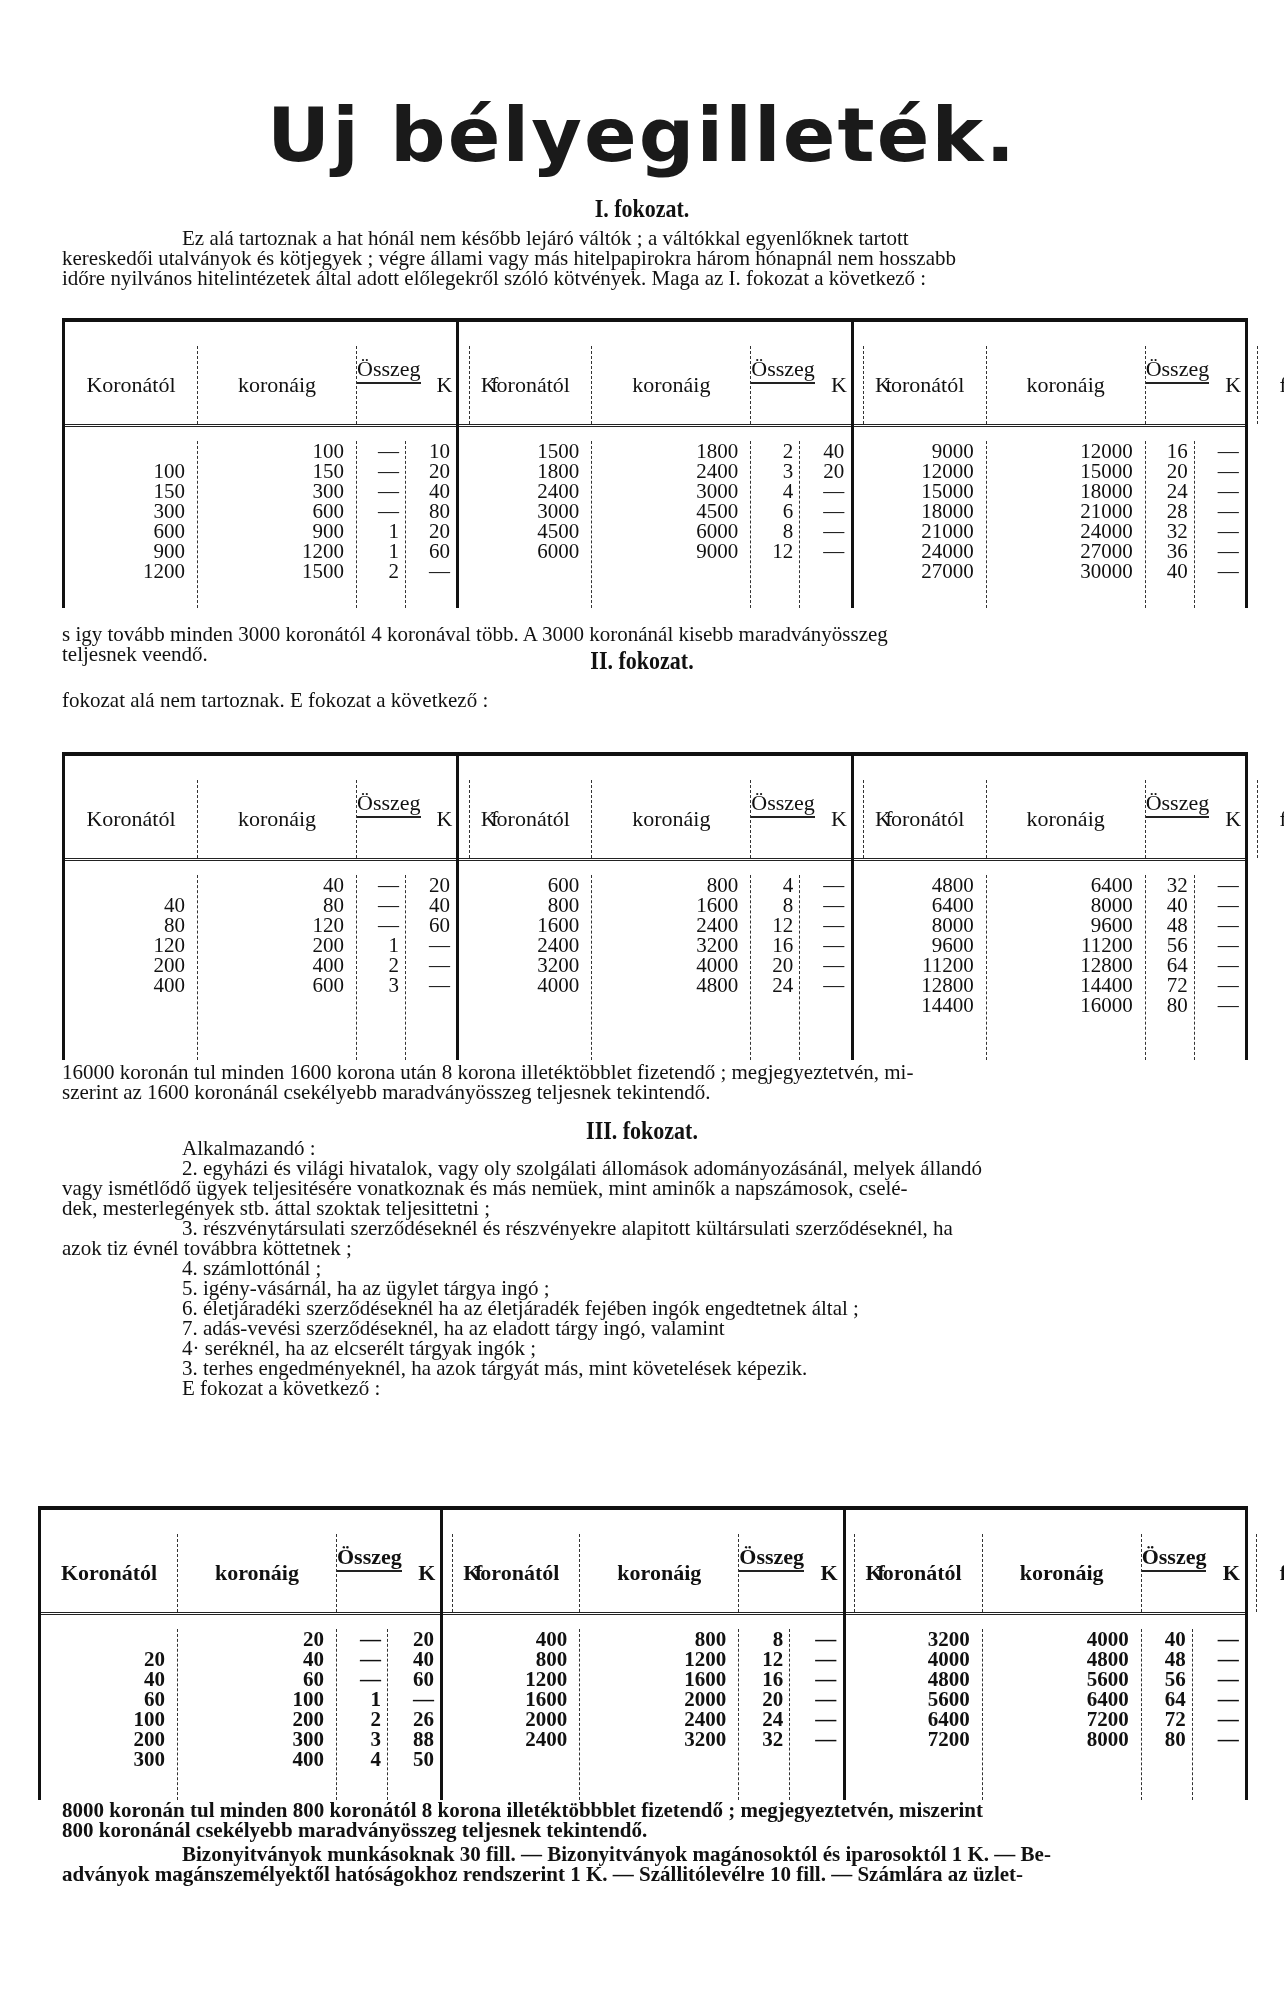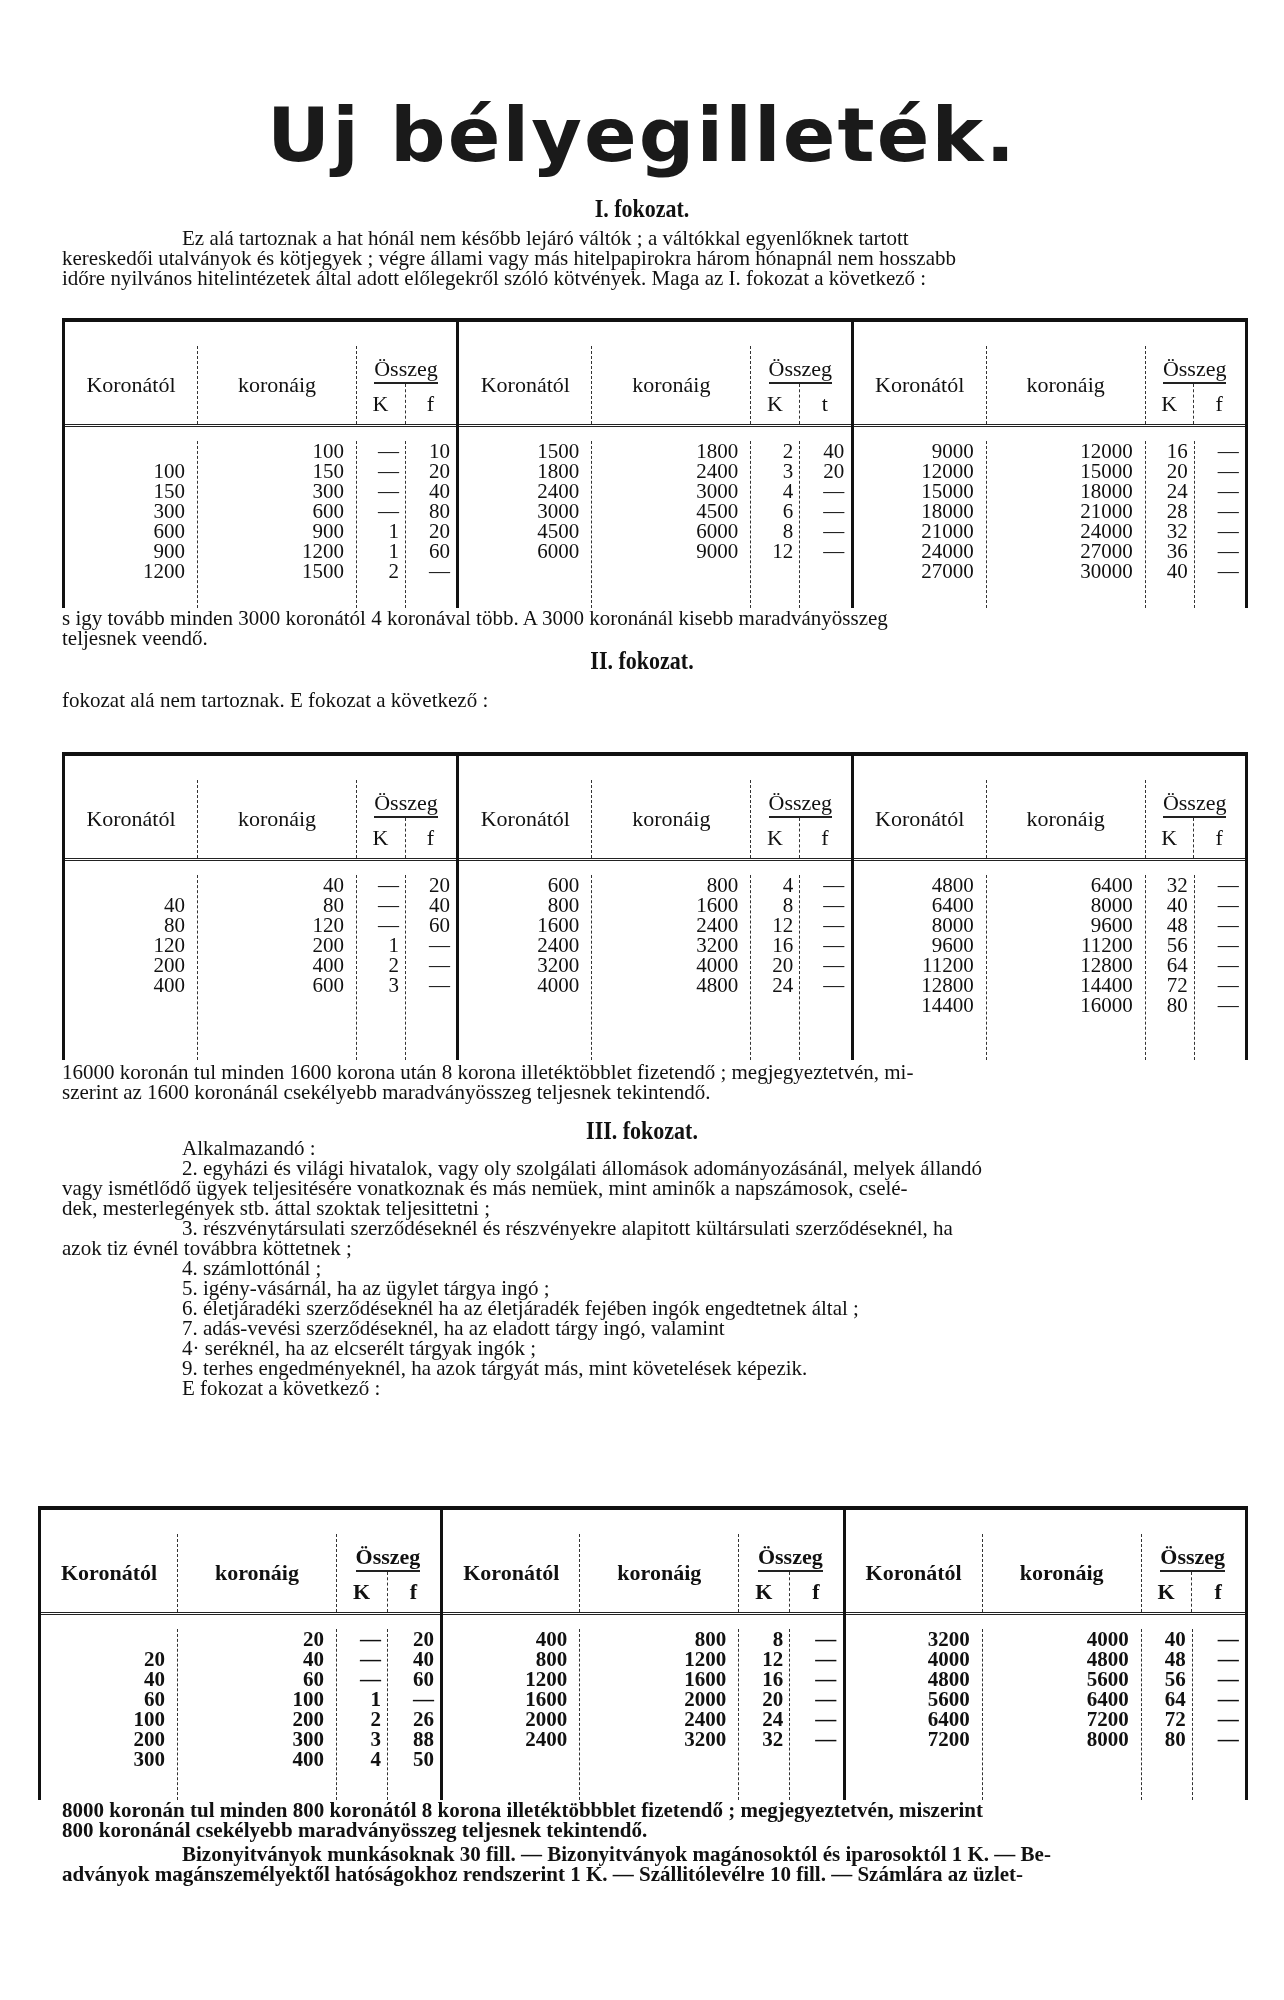--- a/index.html
+++ b/index.html
@@ -15,21 +15,21 @@
           line-height:20px; text-align:justify; transform-origin:left top; }
   .line { white-space:nowrap; }
   
   .tbl { position:absolute; border-top:4px solid #111; border-left:3px solid #111; border-right:3px solid #111;
          display:flex; }
   .blk { position:relative; display:flex; flex-direction:column; border-right:3px solid #111; }
   .blk:last-child { border-right:none; }
   .hdr { display:flex; height:78px; border-bottom:3px double #222;margin-top:24px; }
   .hcell { display:flex; align-items:center; justify-content:center; font-size:22px;
            border-right:1px dashed #333; font-family:"Liberation Serif",serif; }
-  .hsum { display:flex; flex-direction:column;align-items:center; }
+  .hsum { display:flex; flex-direction:row; }
   .hsum .top { height:36px; display:flex; align-items:flex-end; justify-content:center;
                border-bottom:2px solid #222; font-size:22px; font-family:"Liberation Serif",serif; }
   .hsum .sub { display:flex; flex:1; }
   .hsum .sub div { display:flex; align-items:center; justify-content:center; font-size:22px;
                    font-family:"Liberation Serif",serif; }
   .hsum .sub div:first-child { border-right:1px dashed #333; }
   .body { display:flex; flex:1; padding-top:14px; }
   .col { display:flex; flex-direction:column; border-right:1px dashed #333;
          font-family:"Liberation Serif",serif; font-size:21px; line-height:20px; }
   .col:last-child { border-right:none; }
@@ -195,21 +195,21 @@
           <span>—</span>
           <span>—</span>
           <span>—</span>
           <span>—</span>
           <span>—</span>
         </div>
       </div>
     </div>
   </div>
 
-<div class="abs para" style="top:608px;">
+<div class="abs para" style="top:624px;">
   <div class="line">s igy tovább minden 3000 koronától 4 koronával több. A 3000 koronánál kisebb maradványösszeg</div>
   <div class="line">teljesnek veendő.</div>
 </div>
 
 <div class="abs heading" style="top:648px;">II. fokozat.</div>
 <div class="abs para" style="top:690px;">
   <div class="line">fokozat alá nem tartoznak. E fokozat a következő :</div>
 </div>
 
 <div class="tbl" id="t2" style="left:62px; top:752px; width:1180px; height:304px;">
@@ -371,21 +371,21 @@
   <div class="line" style="padding-left:120px;">2. egyházi és világi hivatalok, vagy oly szolgálati állomások adományozásánál, melyek állandó</div>
   <div class="line">vagy ismétlődő ügyek teljesitésére vonatkoznak és más nemüek, mint aminők a napszámosok, cselé-</div>
   <div class="line">dek, mesterlegények stb. áttal szoktak teljesittetni ;</div>
   <div class="line" style="padding-left:120px;">3. részvénytársulati szerződéseknél és részvényekre alapitott kültársulati szerződéseknél, ha</div>
   <div class="line">azok tiz évnél továbbra köttetnek ;</div>
   <div class="line" style="padding-left:120px;">4. számlottónál ;</div>
   <div class="line" style="padding-left:120px;">5. igény-vásárnál, ha az ügylet tárgya ingó ;</div>
   <div class="line" style="padding-left:120px;">6. életjáradéki szerződéseknél ha az életjáradék fejében ingók engedtetnek által ;</div>
   <div class="line" style="padding-left:120px;">7. adás-vevési szerződéseknél, ha az eladott tárgy ingó, valamint</div>
   <div class="line" style="padding-left:120px;">4· seréknél, ha az elcserélt tárgyak ingók ;</div>
-  <div class="line" style="padding-left:120px;">9. terhes engedményeknél, ha azok tárgyát más, mint követelések képezik.</div>
+  <div class="line" style="padding-left:120px;">3. terhes engedményeknél, ha azok tárgyát más, mint követelések képezik.</div>
   <div class="line" style="padding-left:120px;">E fokozat a következő :</div>
 </div>
 
 <div class="tbl bold" id="t3" style="left:38px; top:1506px; width:1204px; height:290px;">
     <div class="blk" style="width: 400px;">
       <div class="hdr">
         <div class="hcell" style="width: 136px;">Koronától</div>
         <div class="hcell" style="width: 158px;">koronáig</div>
         <div class="hsum" style="width: 102px;">
           <div class="top">Összeg</div>

